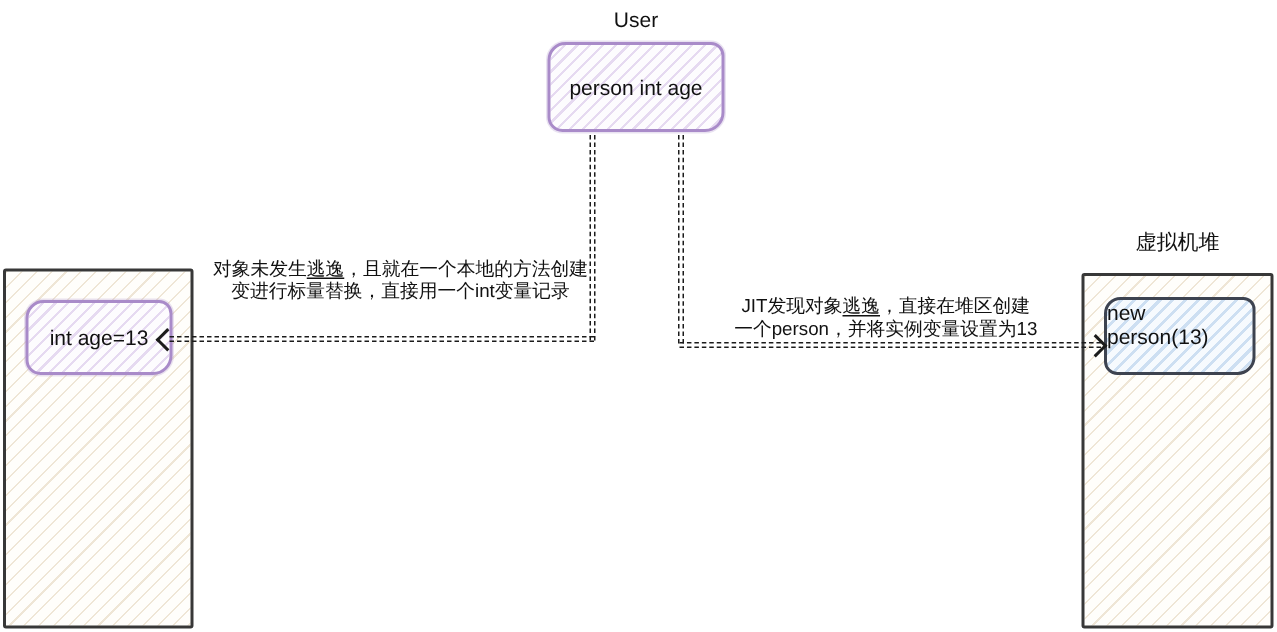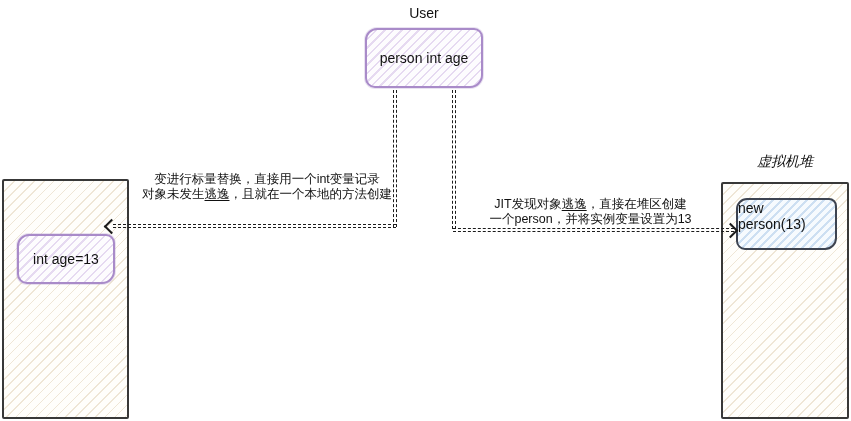--- a/index.html
+++ b/index.html
@@ -95,40 +95,40 @@
 <body>
 
 <div id="canvas">
 
   <div class="label" style="left:365px;top:5px;width:118px;">User</div>
   <div class="pbox" style="left:365px;top:28px;width:118px;height:60px;">
     <span>person int age</span>
   </div>
 
   <div class="frame" style="left:2px;top:179px;width:127px;height:240px;"></div>
-  <div class="pbox" style="left:17px;top:200px;width:98px;height:50px;margin-top:34px;">
+  <div class="pbox" style="left:17px;top:200px;width:98px;height:50px;">
     <span>int age=13</span>
   </div>
 
-  <div class="label" style="left:721px;top:153px;width:128px;font-style:italic;">虚拟机堆</div>
+  <div class="label" style="left:721px;top:153px;width:128px;">虚拟机堆</div>
   <div class="frame" style="left:721px;top:182px;width:128px;height:237px;"></div>
   <div class="bbox" style="left:736px;top:198px;width:101px;height:52px;">
     <span>new person(13)</span>
   </div>
 
   <div class="vline" style="left:393px;top:90px;height:137px;"></div>
   <div class="hline" style="left:113px;top:224px;width:283px;"></div>
   <div class="arrow arrow-left" style="left:106px;top:221px;"></div>
 
   <div class="vline" style="left:452px;top:90px;height:139px;"></div>
   <div class="hline" style="left:453px;top:228px;width:281px;"></div>
   <div class="arrow arrow-right" style="left:725px;top:225px;"></div>
 
   <div class="anno" style="left:122px;top:172px;width:290px;">
+      <div><span>对象未发生</span><span class="u">逃逸</span><span>，且就在一个本地的方法创建</span></div>
       <div><span>变进行标量替换，直接用一个int变量记录</span></div>
-      <div><span>对象未发生</span><span class="u">逃逸</span><span>，且就在一个本地的方法创建</span></div>
     </div>
   <div class="anno" style="left:463px;top:197px;width:255px;">
       <div><span>JIT发现对象</span><span class="u">逃逸</span><span>，直接在堆区创建</span></div>
       <div><span>一个person，并将实例变量设置为13</span></div>
     </div>
 
 </div>
 
 </body></html>

